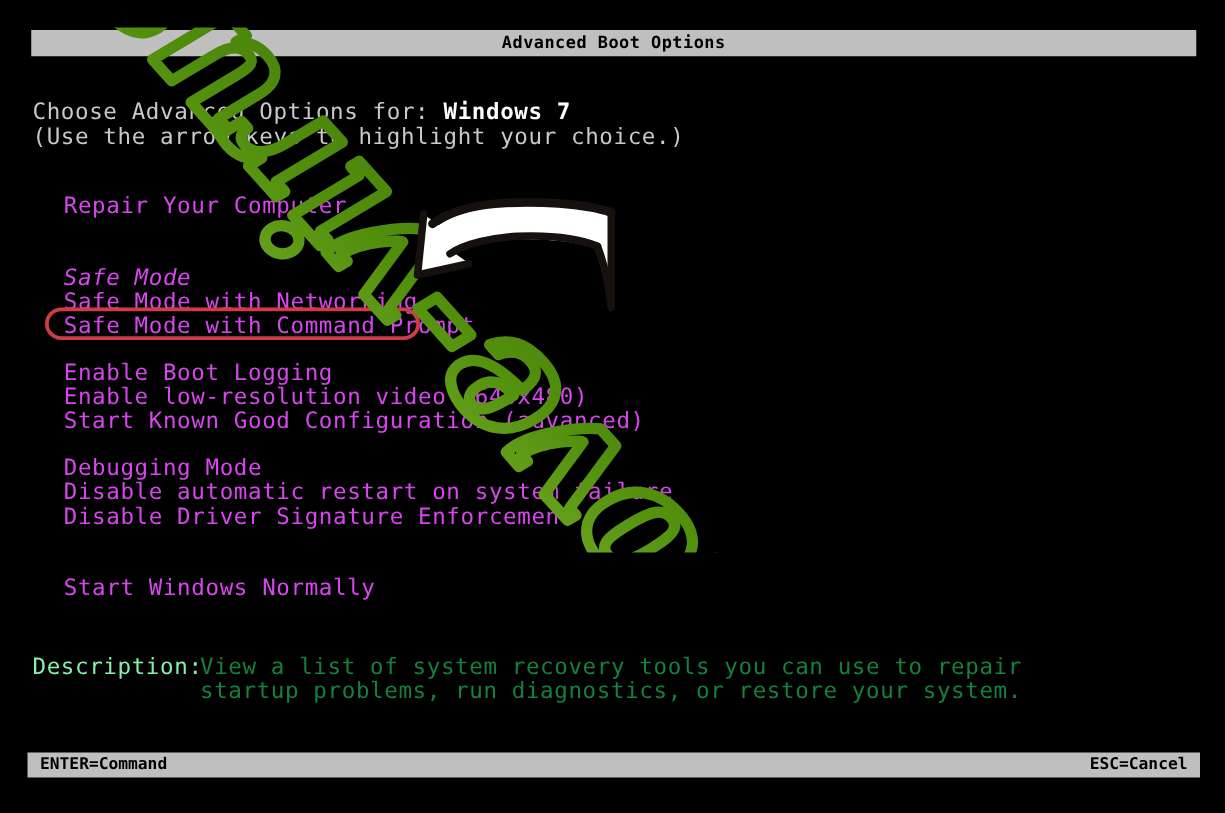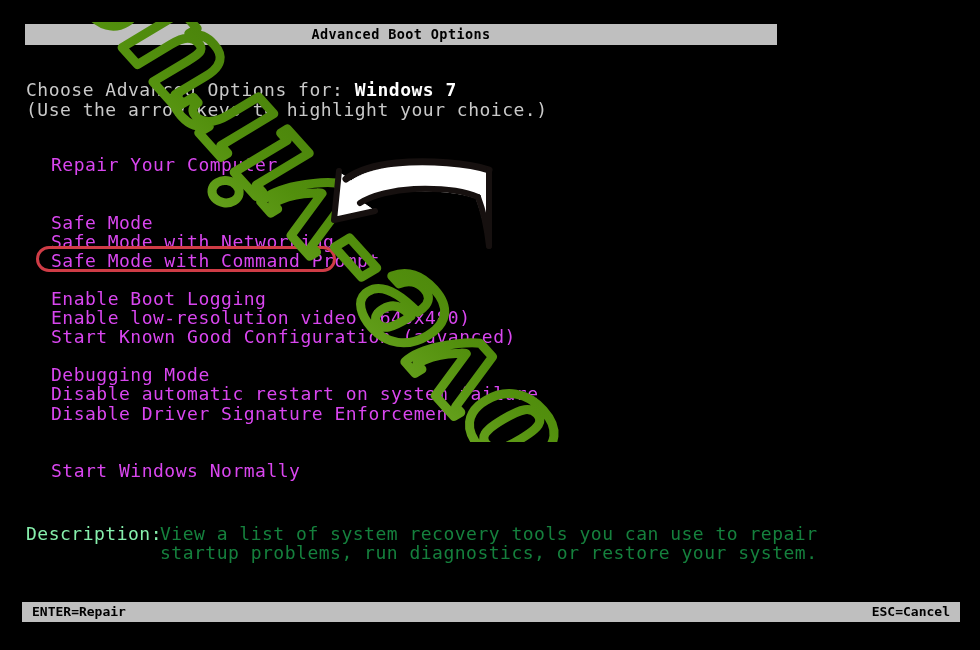--- a/index.html
+++ b/index.html
@@ -14,21 +14,21 @@
     background: #000000;
     overflow: hidden;
     font-family: "DejaVu Sans Mono", "Liberation Mono", monospace;
   }
 
   
   #title-bar {
     position: absolute;
     left: 25px;
     top: 24px;
-    width: 752px;
+    width: 932px;
     height: 21px;
     background: #bfbfbf;
     color: #000000;
     font-size: 13.5px;
     line-height: 21px;
     text-align: center;
     letter-spacing: 0.4px;
     font-weight: 700;
     white-space: pre;
   }
@@ -126,21 +126,21 @@
 
   <div id="console">
 
     <div class="line prompt-line" style="top:80px;"><span>Choose Advanced Options for: </span><span class="os">Windows 7</span></div>
 
     <div class="line prompt-line" style="top:100px;">(Use the arrow keys to highlight your choice.)</div>
 
     
     <div class="line menu-item" style="top:155px;">Repair Your Computer</div>
 
-    <div class="line menu-item" style="top:213px;">Safe Mode</div>
+    <div class="line menu-item" style="top:213px;font-style:italic;">Safe Mode</div>
 
     <div class="line menu-item" style="top:232px;">Safe Mode with Networking</div>
 
     <div class="line menu-item" style="top:251px;">Safe Mode with Command Prompt</div>
 
     <div class="line menu-item" style="top:289px;">Enable Boot Logging</div>
 
     <div class="line menu-item" style="top:308px;">Enable low-resolution video (640x480)</div>
 
     <div class="line menu-item" style="top:327px;">Start Known Good Configuration (advanced)</div>
@@ -159,21 +159,21 @@
 
     <div class="line desc-text" style="top:524px;">View a list of system recovery tools you can use to repair</div>
 
     <div class="line desc-text" style="top:543px;">startup problems, run diagnostics, or restore your system.</div>
 
   </div>
 
   <div id="highlight-box"></div>
 
   <div id="bottom-bar">
-    <span class="left">ENTER=Repair</span>
+    <span class="left">ENTER=Command</span>
     <span class="right">ESC=Cancel</span>
   </div>
 
   <div id="overlay">
 
     <svg id="watermark-text" viewBox="0 0 660 420">
       <defs>
         <linearGradient id="wmGrad" x1="1" y1="1" x2="0" y2="0">
           <stop offset="0%" stop-color="#44790a"></stop>
           <stop offset="45%" stop-color="#528f0d"></stop>

